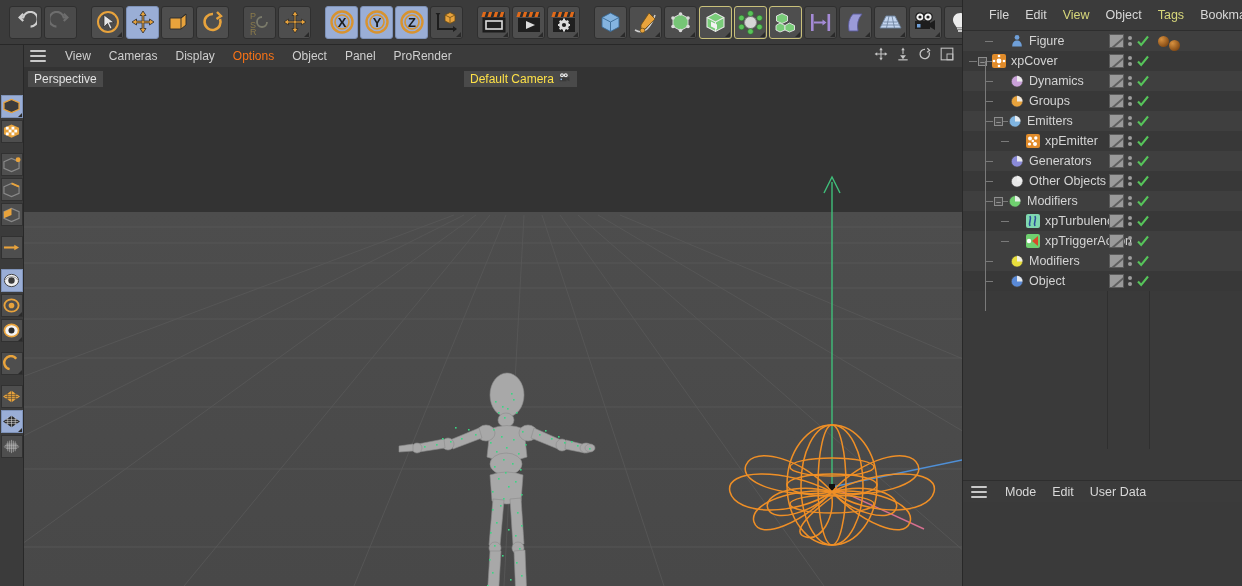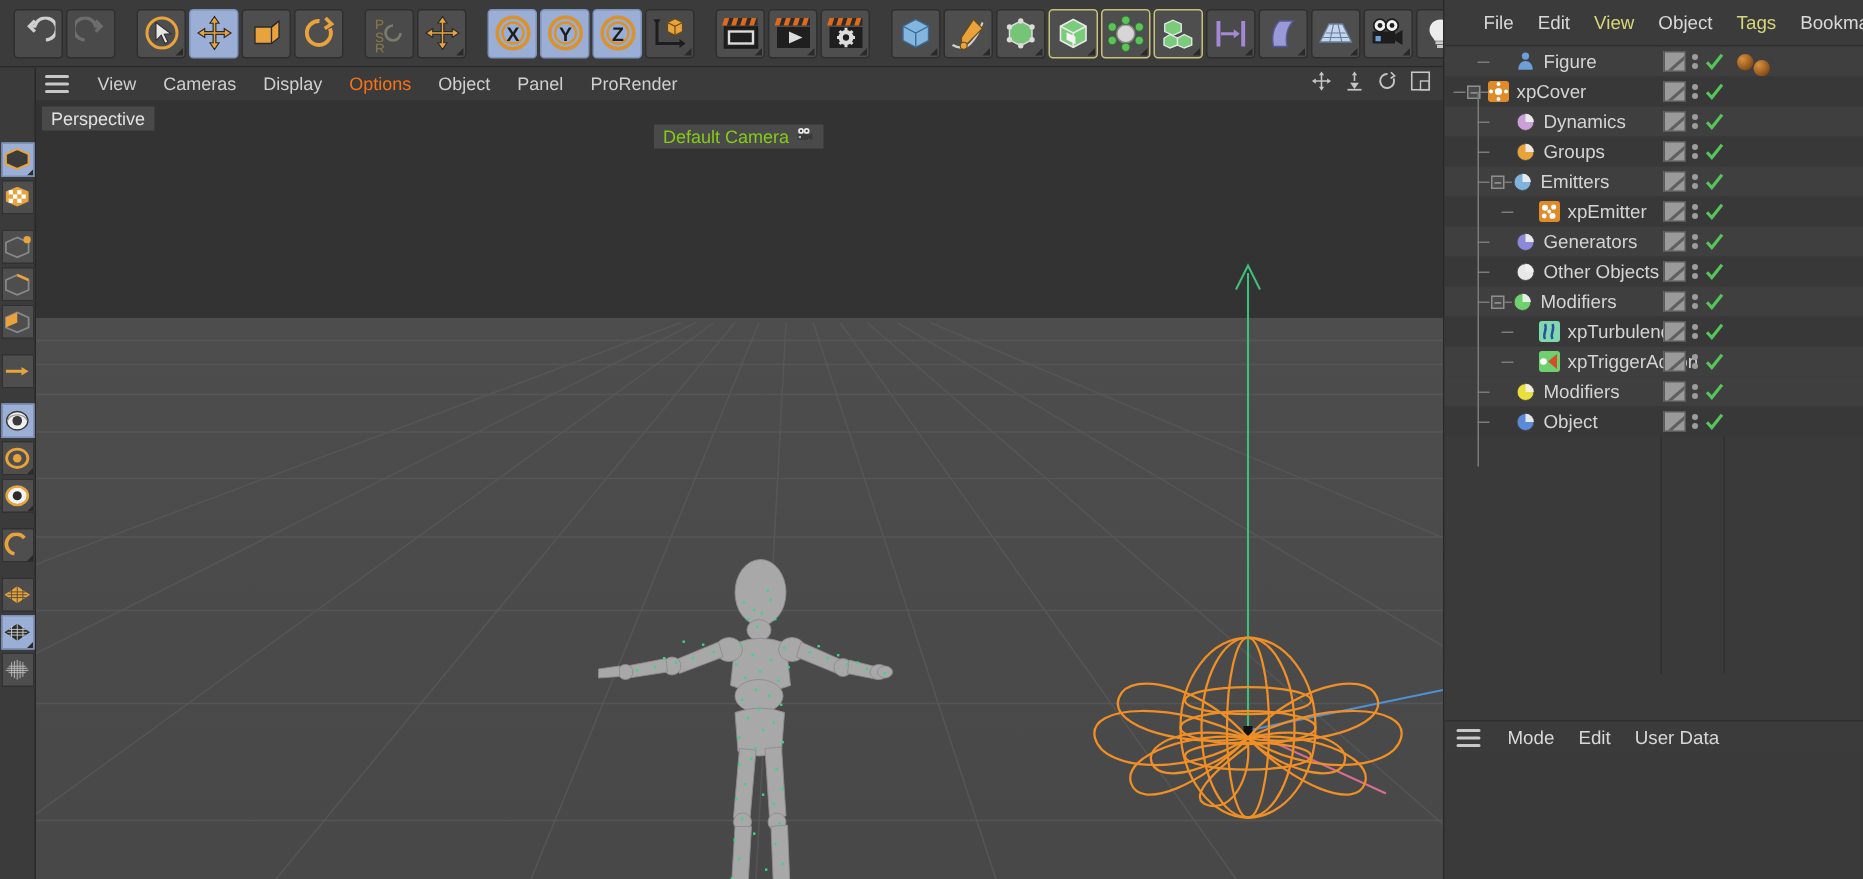--- a/index.html
+++ b/index.html
@@ -66,22 +66,22 @@
 
   .viewport {
     position:absolute; left:0; top:22px; width:938px; height:519px;
     background:#333333; overflow:hidden;
   }
   .vp-label {
     position:absolute; left:4px; top:4px; font-size:12px; color:#e2e2e2;
     background:#4a4a4a; padding:1px 6px; z-index:6;
   }
   .vp-cam {
-    position:absolute; left:412px; top:4px; font-size:12px; color:#84cc16;
-    background:#4a4a4a; padding:1px 6px; z-index:6; display:flex; align-items:center; gap:5px;margin-top:12px;
+    position:absolute; left:440px; top:4px; font-size:12px; color:#fde047;
+    background:#4a4a4a; padding:1px 6px; z-index:6; display:flex; align-items:center; gap:5px;
   }
 
   
   .right {
     position:absolute; left:962px; top:0; width:280px; height:586px;
     background:#3b3b3b; border-left:1px solid #282828;
   }
   .om-menu {
     height:31px; background:#3b3b3b; display:flex; align-items:center;
     padding-left:8px; border-bottom:1px solid #2e2e2e;

